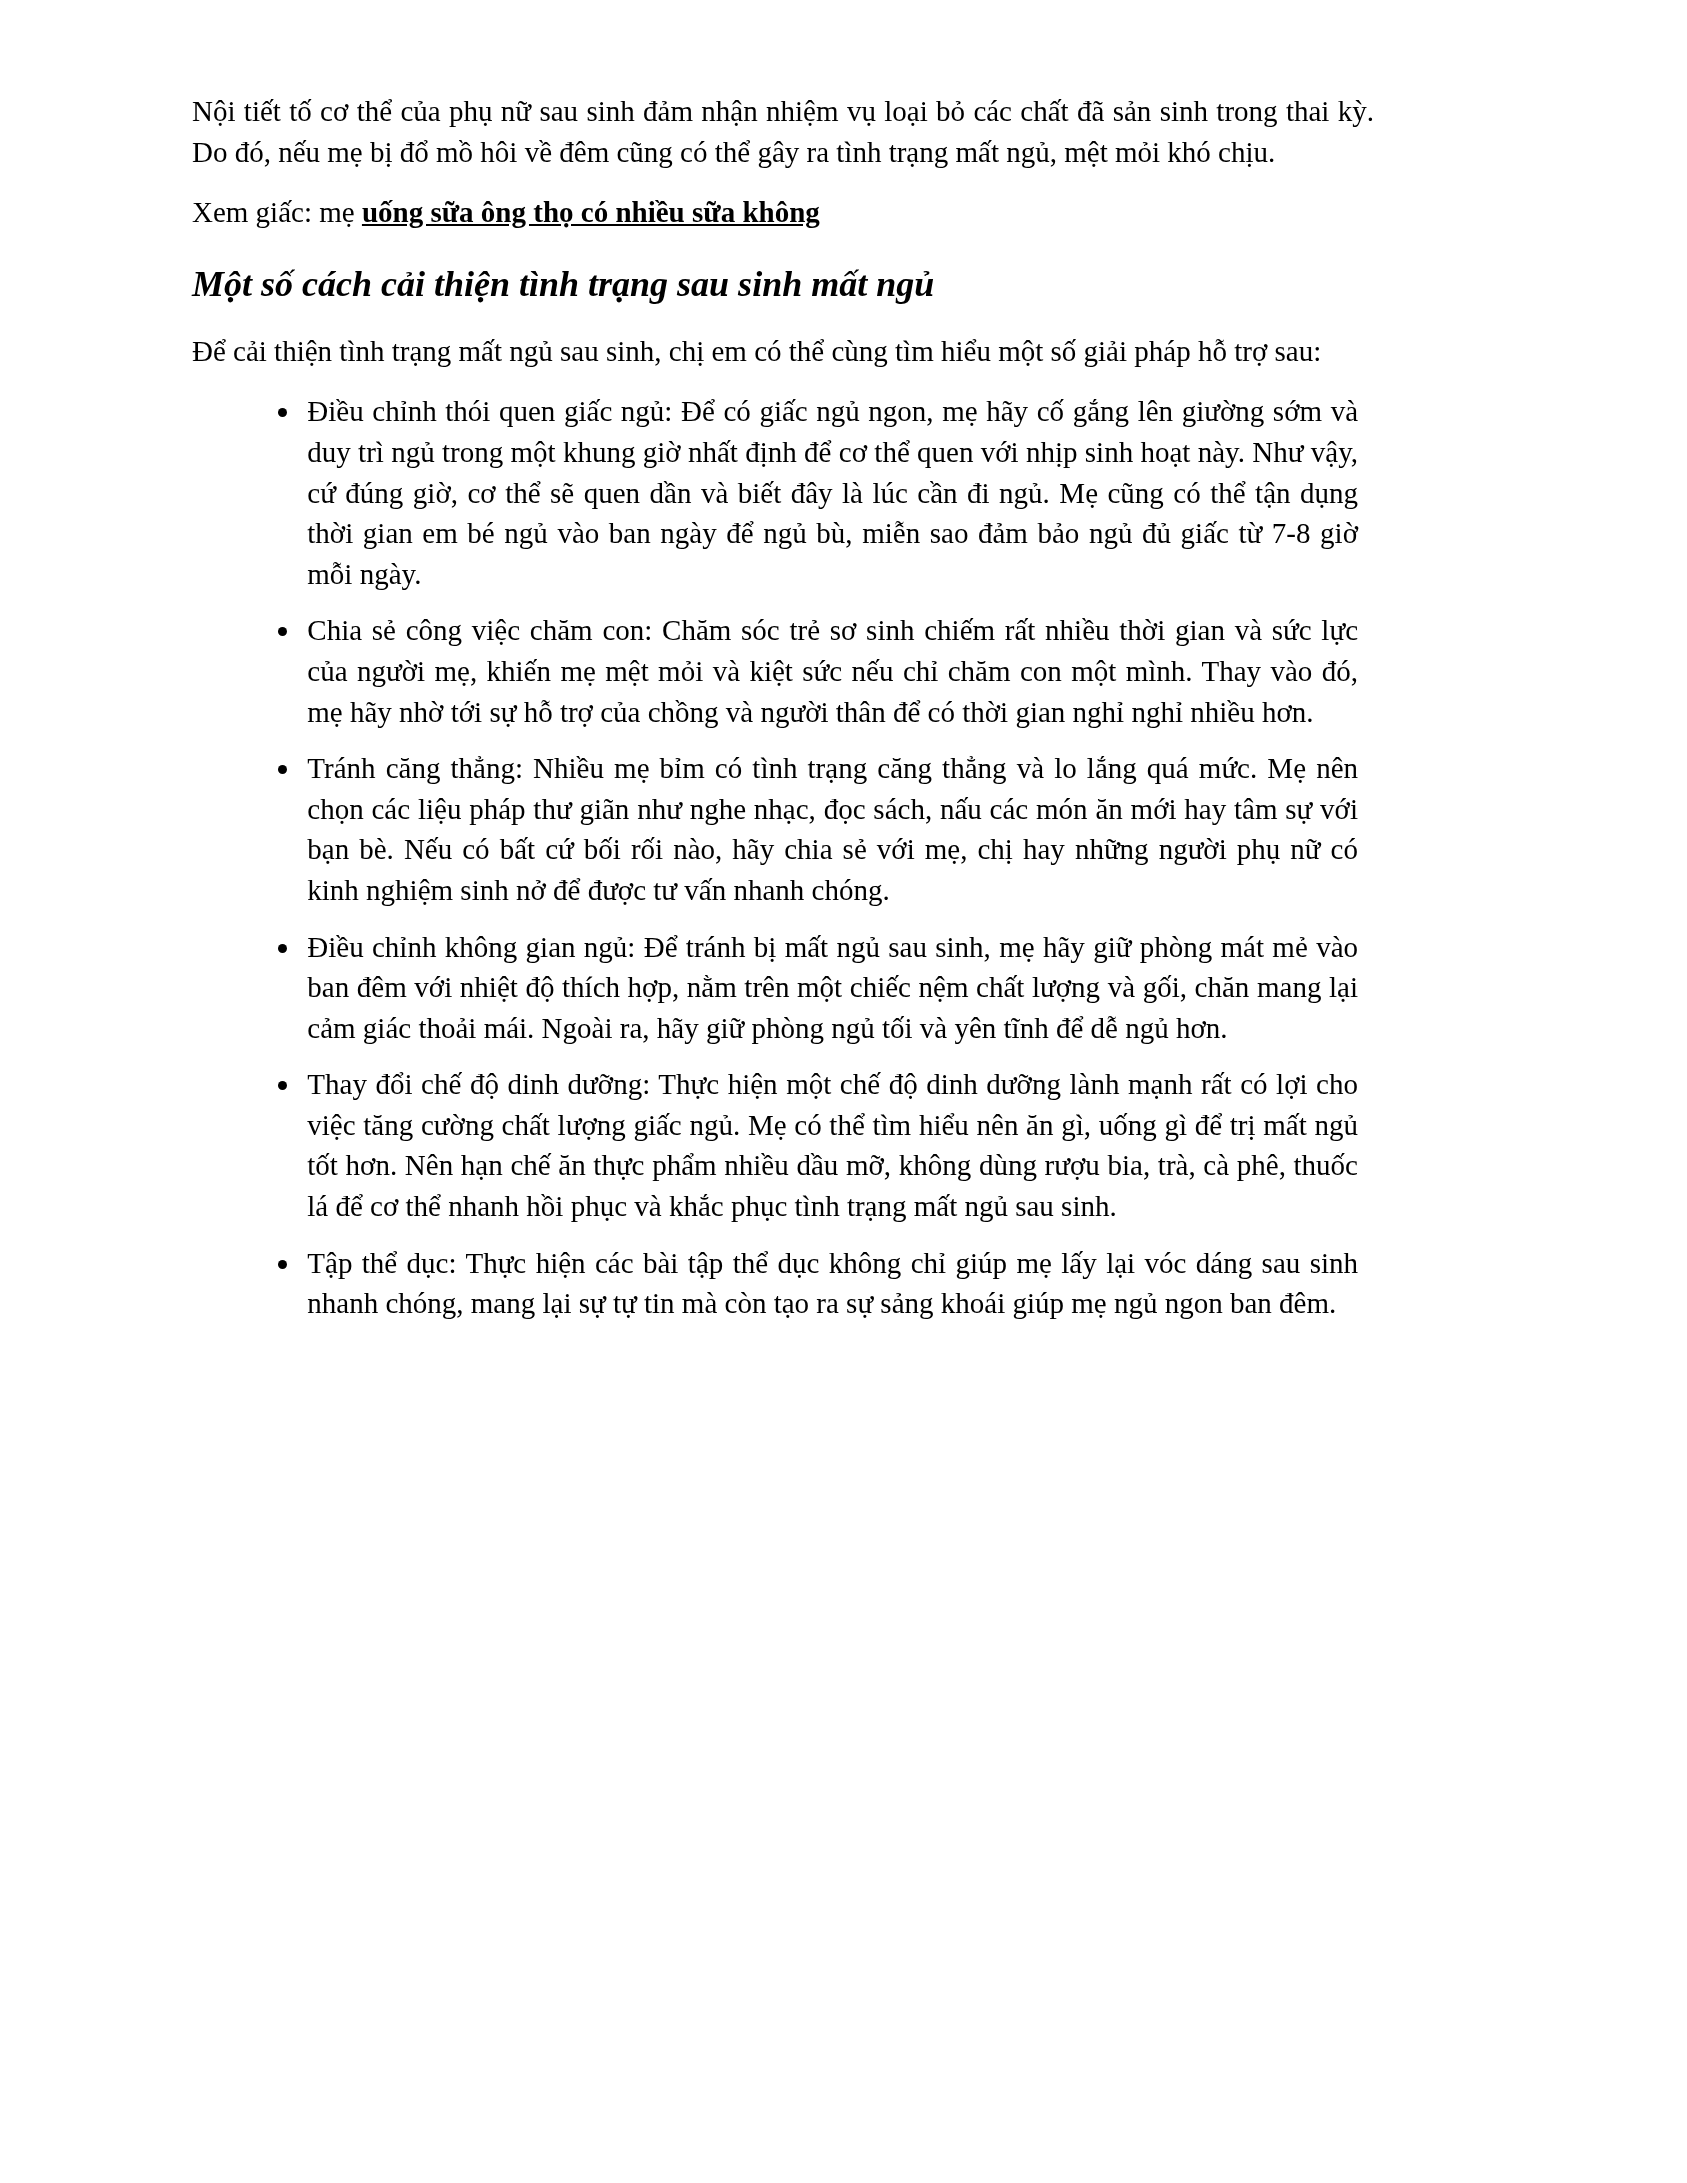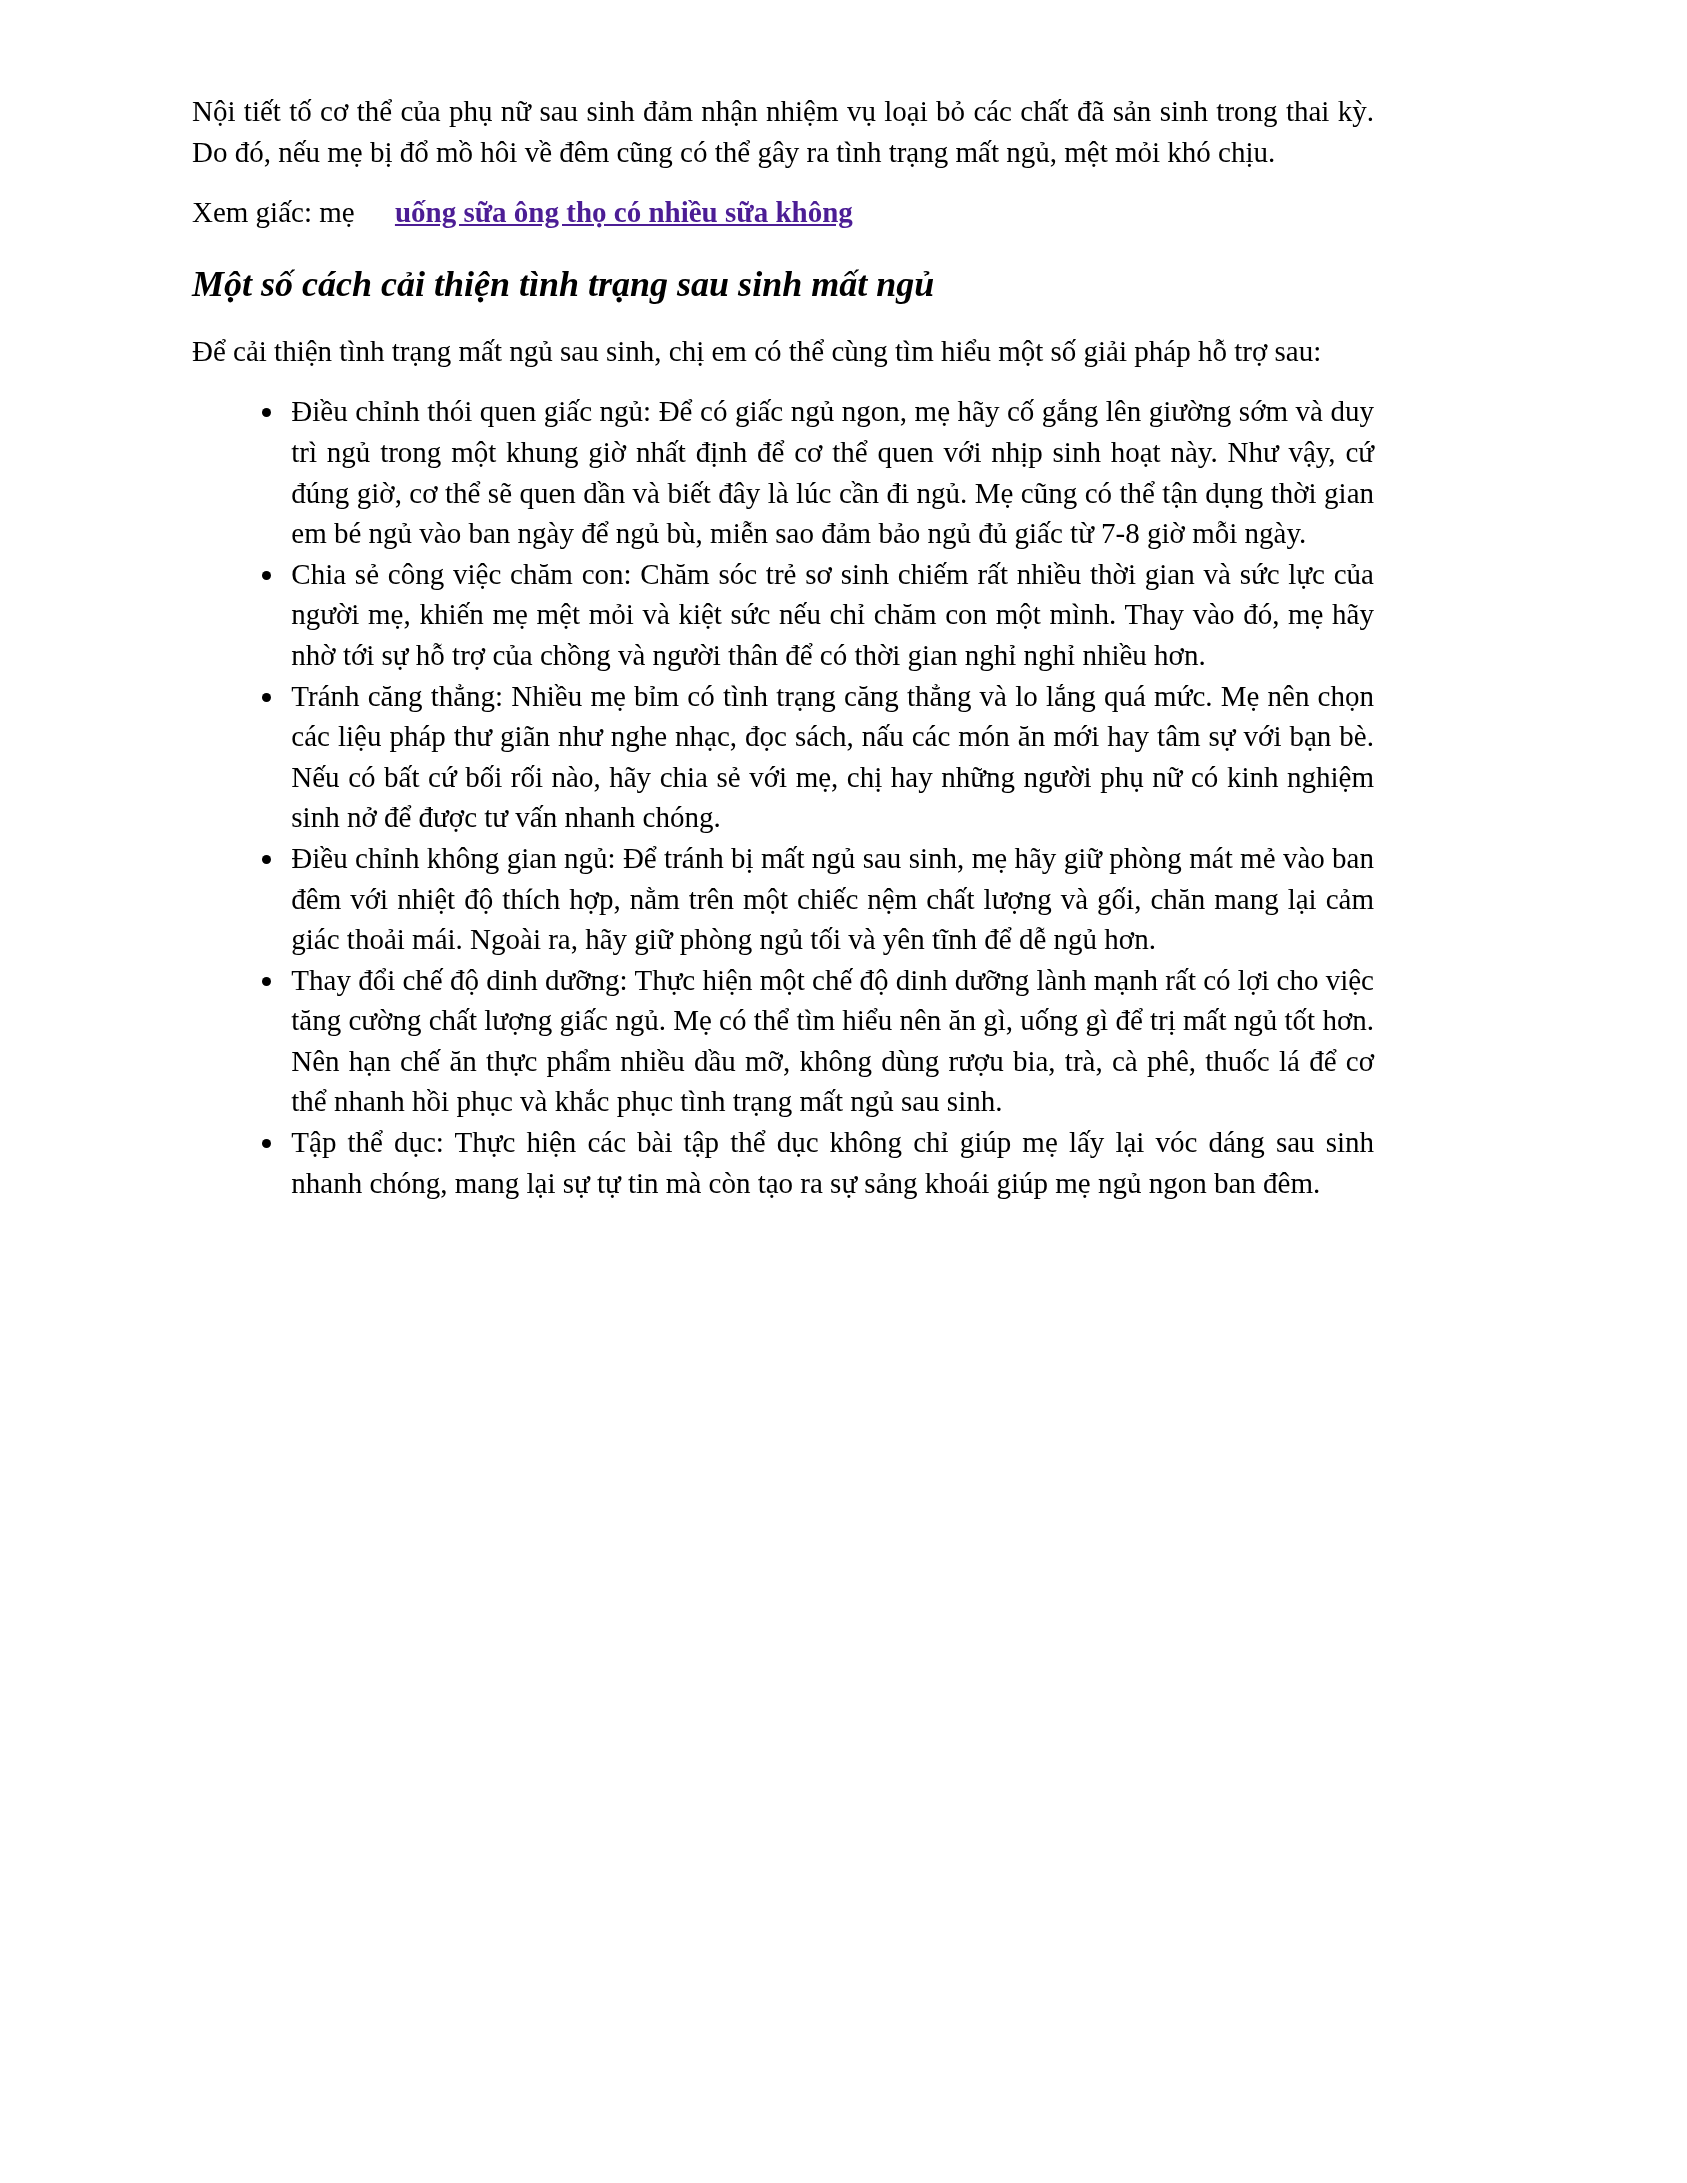--- a/index.html
+++ b/index.html
@@ -26,44 +26,43 @@
     text-align: justify;
     margin: 0 0 20px 0;
   }
   .see-more {
     font-size: 29px;
     line-height: 1.4;
     margin: 0 0 22.4px 0;
     text-align: left;
   }
   a.doc-link {
-    color: #4c1d95;
+    color: #000000;
     font-weight: bold;
     text-decoration: underline;
     cursor: pointer;
-    margin-left: 33px;
   }
   h1.section-heading {
     font-size: 36px;
     line-height: 1.25;
     font-weight: bold;
     margin: 29px 0 24px 0;
     text-align: left;
     font-style: italic;
   }
   ul.tips-list {
     margin: 0;
     padding: 0 0 0 94px;
     list-style: disc outside;
   }
   ul.tips-list li {
     font-size: 29px;
     line-height: 1.4;
     text-align: justify;
-    margin: 0;
+    margin: 16px;
     padding-left: 5.3px;
   }
 </style>
 </head>
 <body>
 
 <div class="page">
 
   <p class="body-text">Nội tiết tố cơ thể của phụ nữ sau sinh đảm nhận nhiệm vụ loại bỏ các chất đã sản sinh trong thai kỳ. Do đó, nếu mẹ bị đổ mồ hôi về đêm cũng có thể gây ra tình trạng mất ngủ, mệt mỏi khó chịu.</p>
 

